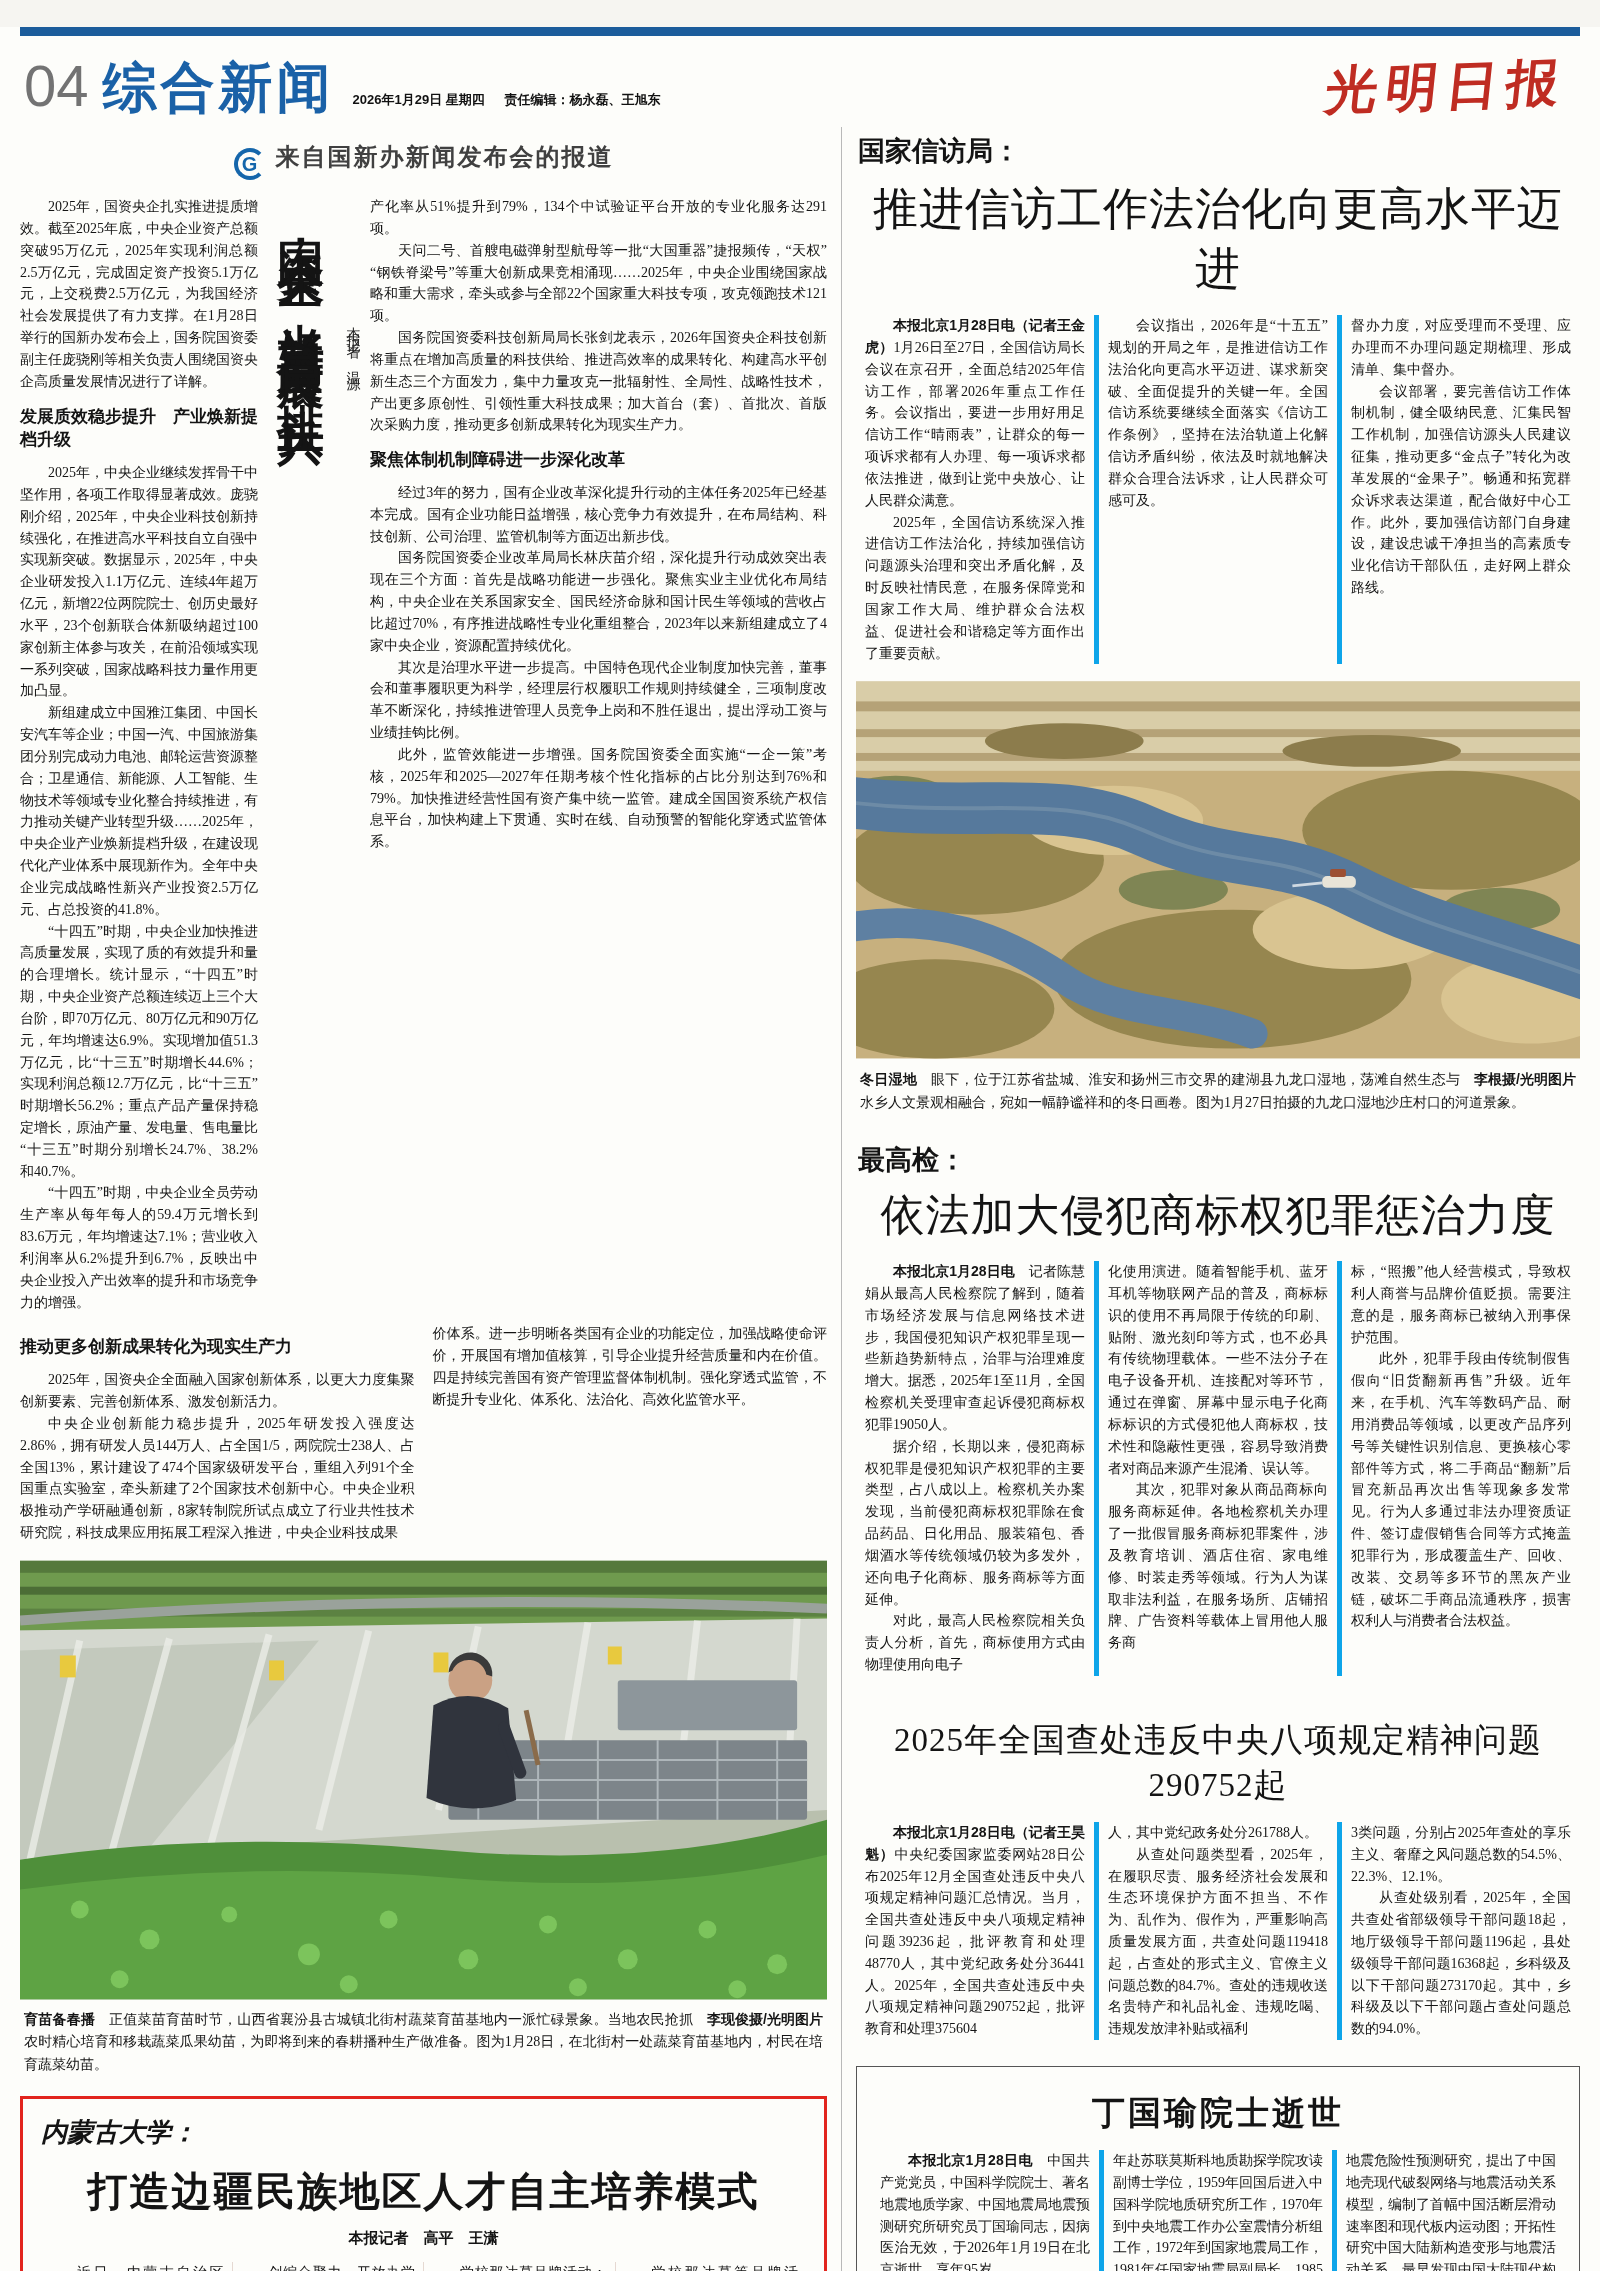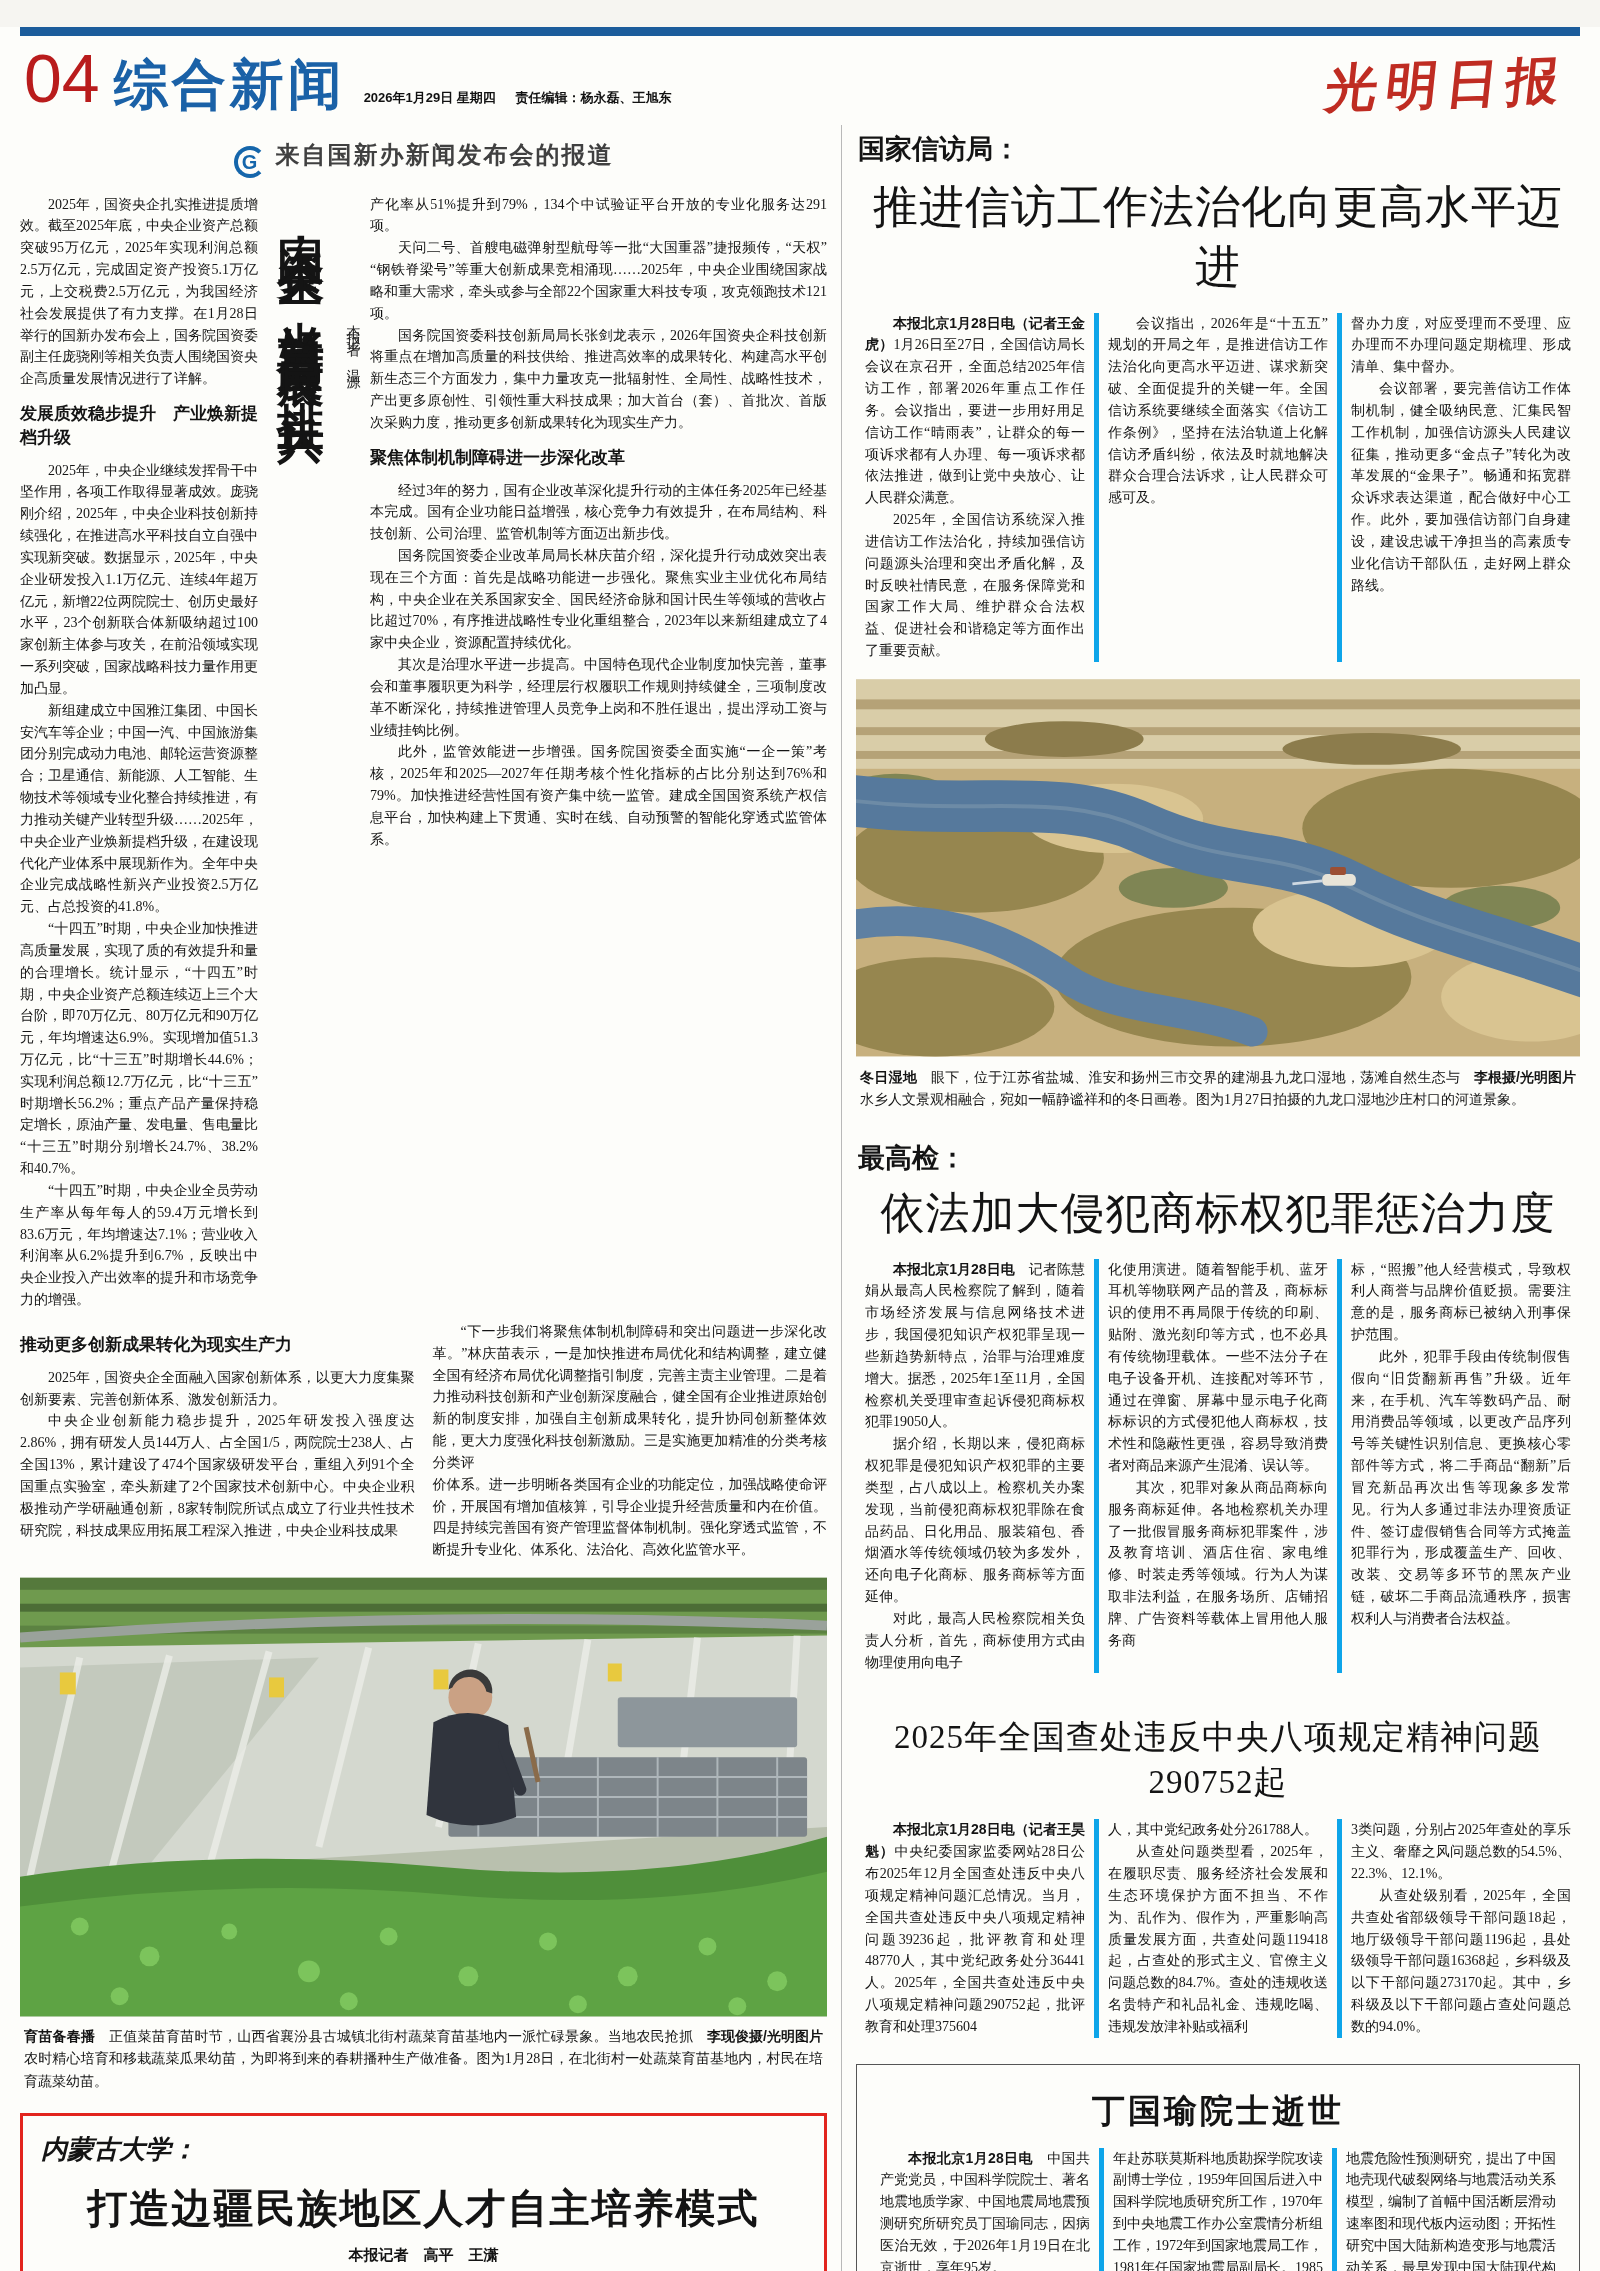--- a/index.html
+++ b/index.html
@@ -3,21 +3,21 @@
 <meta charset="utf-8">
 <style>
   * { margin:0; padding:0; box-sizing:border-box; }
   html,body { background:#f6f5f1; }
   body { font-family:"Liberation Serif","DejaVu Serif",serif; color:#141414; }
   .page { width:1600px; min-height:2271px; margin:0 auto; background:#fdfdfa; padding:0 20px 30px 20px; }
 
   
   .topbar { height:9px; background:#1b5c9b; margin-top:27px; }
   .mast-row { display:flex; align-items:flex-end; padding:10px 4px 6px 4px; }
-  .page-num { font-family:"Liberation Sans","DejaVu Sans",sans-serif; font-size:68px; line-height:.95; color:#b91c1c; font-weight:400; margin-right:14px; }
+  .page-num { font-family:"Liberation Sans","DejaVu Sans",sans-serif; font-size:58px; line-height:.95; color:#737373; font-weight:400; margin-right:14px;margin-top:12px; }
   .section-title { font-family:"Liberation Sans","DejaVu Sans",sans-serif; font-size:54px; line-height:.95; color:#1a61a7; font-weight:800; letter-spacing:4px; }
   .dateline { font-family:"Liberation Sans","DejaVu Sans",sans-serif; font-size:13px; color:#111; margin-left:18px; margin-bottom:4px; font-weight:700; }
   .dateline span { margin-right:16px; }
   .logo { margin-left:auto; font-size:52px; font-weight:700; color:#bf2c22; letter-spacing:8px; transform:skewX(-8deg) rotate(-2deg); line-height:1; padding-right:10px; }
 
   
   .content { display:flex; margin-top:8px; }
   .left-region  { width:822px; padding-right:14px; border-right:1px solid #b9b9b9; }
   .right-region { flex:1; padding-left:14px; }
 
@@ -123,21 +123,20 @@
               <p class="para">此外，监管效能进一步增强。国务院国资委全面实施“一企一策”考核，2025年和2025—2027年任期考核个性化指标的占比分别达到76%和79%。加快推进经营性国有资产集中统一监管。建成全国国资系统产权信息平台，加快构建上下贯通、实时在线、自动预警的智能化穿透式监管体系。</p>
             </div>
         </div>
         <div class="soe-bottom">
           <div class="col">
               <div class="inline-sub">推动更多创新成果转化为现实生产力</div>
               <p class="para">2025年，国资央企全面融入国家创新体系，以更大力度集聚创新要素、完善创新体系、激发创新活力。</p>
               <p class="para">中央企业创新能力稳步提升，2025年研发投入强度达2.86%，拥有研发人员144万人、占全国1/5，两院院士238人、占全国13%，累计建设了474个国家级研发平台，重组入列91个全国重点实验室，牵头新建了2个国家技术创新中心。中央企业积极推动产学研融通创新，8家转制院所试点成立了行业共性技术研究院，科技成果应用拓展工程深入推进，中央企业科技成果</p>
             </div>
           <div class="col">
-              <p class="para">“下一步我们将聚焦体制机制障碍和突出问题进一步深化改革。”林庆苗表示，一是加快推进布局优化和结构调整，建立健全国有经济布局优化调整指引制度，完善主责主业管理。二是着力推动科技创新和产业创新深度融合，健全国有企业推进原始创新的制度安排，加强自主创新成果转化，提升协同创新整体效能，更大力度强化科技创新激励。三是实施更加精准的分类考核分类评</p>
               <p class="para cont">价体系。进一步明晰各类国有企业的功能定位，加强战略使命评价，开展国有增加值核算，引导企业提升经营质量和内在价值。四是持续完善国有资产管理监督体制机制。强化穿透式监管，不断提升专业化、体系化、法治化、高效化监管水平。</p>
             </div>
         </div>
       </article>
 
       <figure>
         <svg viewBox="0 0 810 440" height="440" role="img">
           <rect width="810" height="440" fill="#b9c0ae"></rect>
           <rect y="0" width="810" height="70" fill="#6f9a4e"></rect>
           <rect y="0" width="810" height="12" fill="#55793c"></rect>

